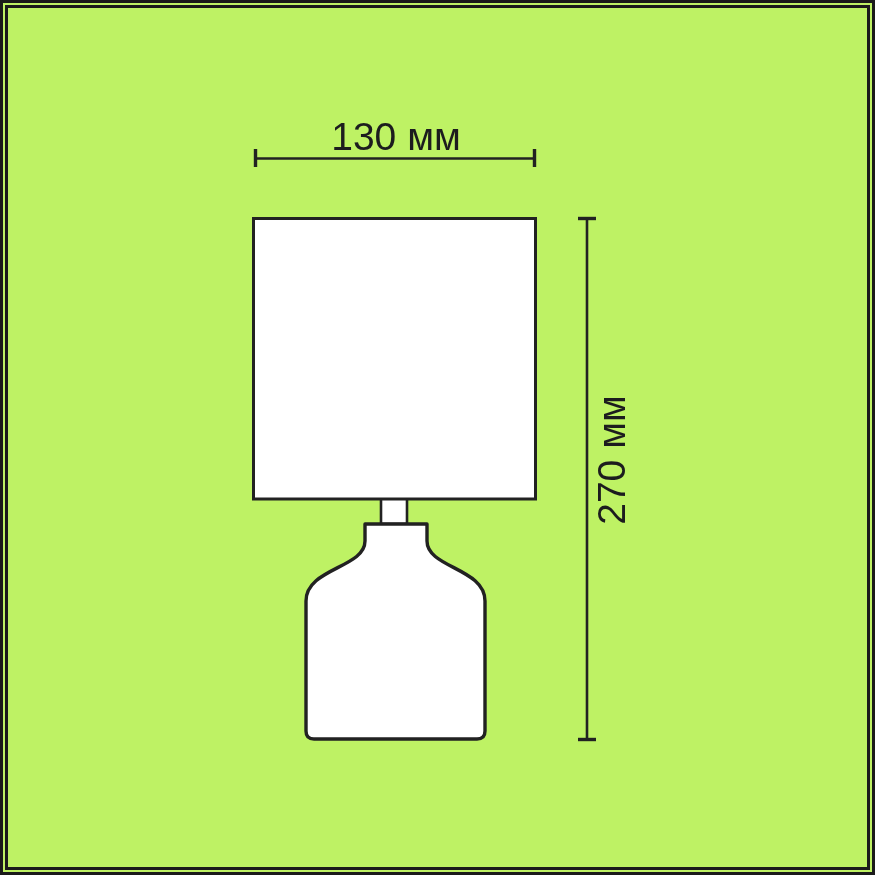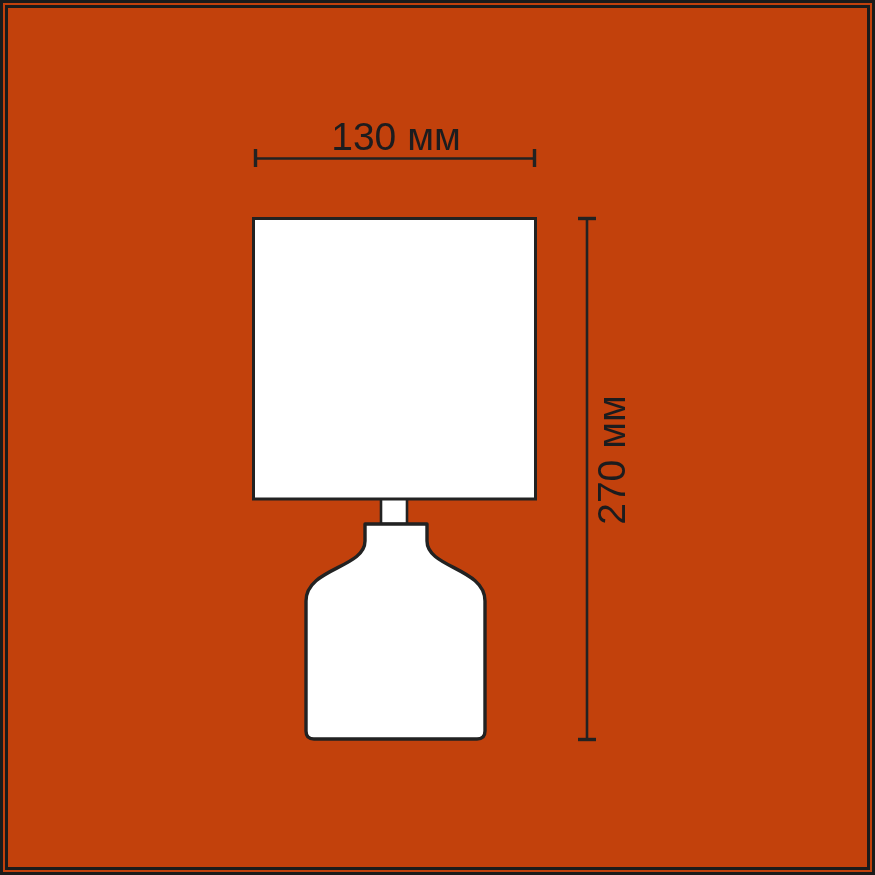--- a/index.html
+++ b/index.html
@@ -4,21 +4,21 @@
 <style>
   html, body {
     margin: 0;
     padding: 0;
     background: #ffffff;
   }
   .canvas {
     position: relative;
     width: 875px;
     height: 875px;
-    background: #c2410c;
+    background: #bef264;
     overflow: hidden;
     font-family: "Liberation Sans", sans-serif;
     text-align: center;
   }
   .drawing-svg {
     position: absolute;
     left: 0;
     top: 0;
     width: 875px;
     height: 875px;

